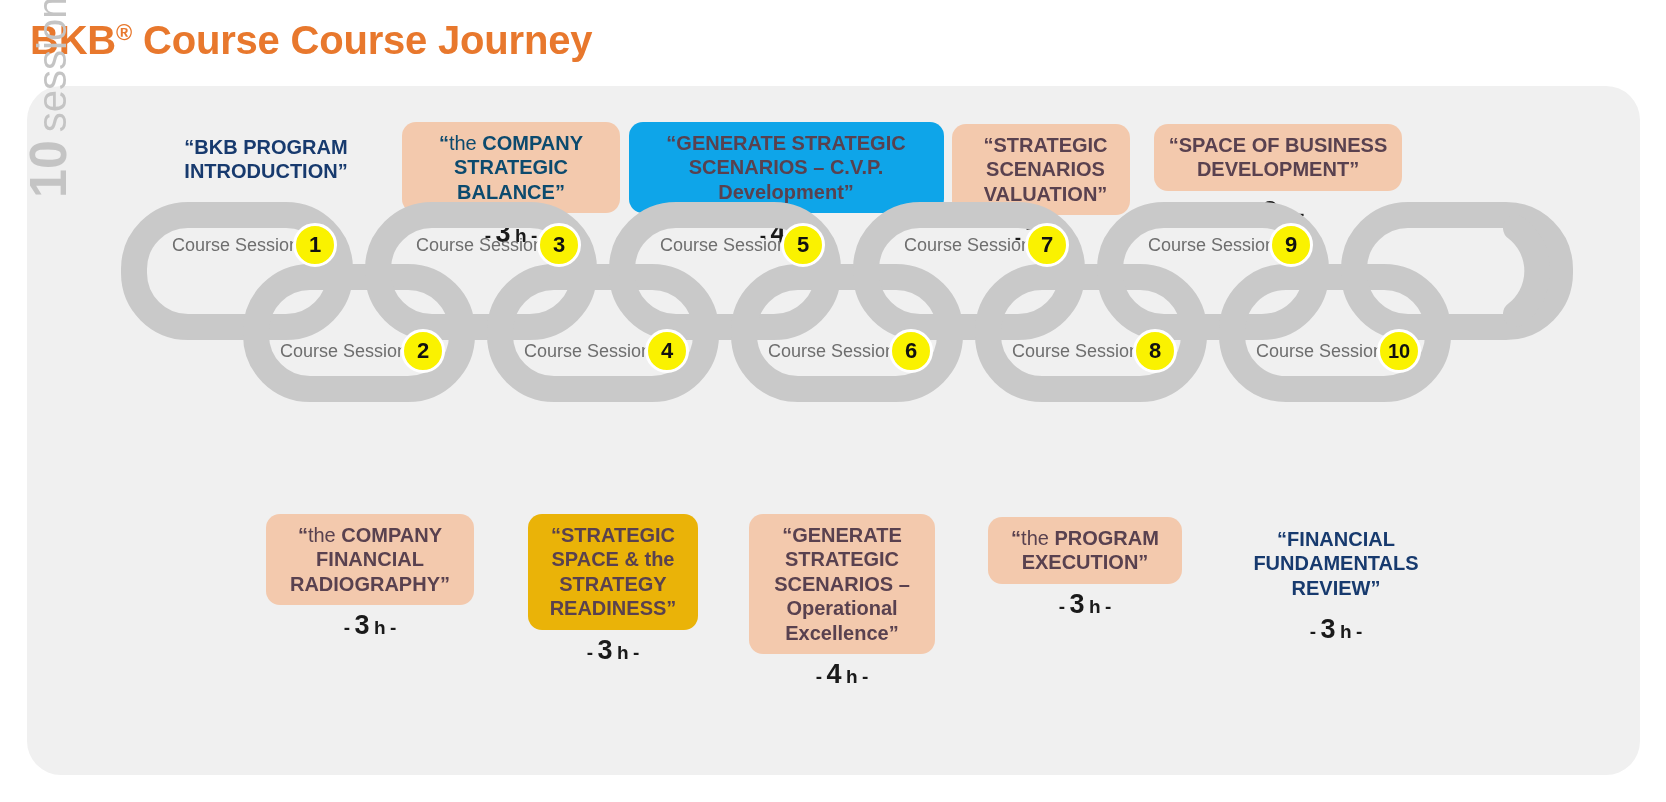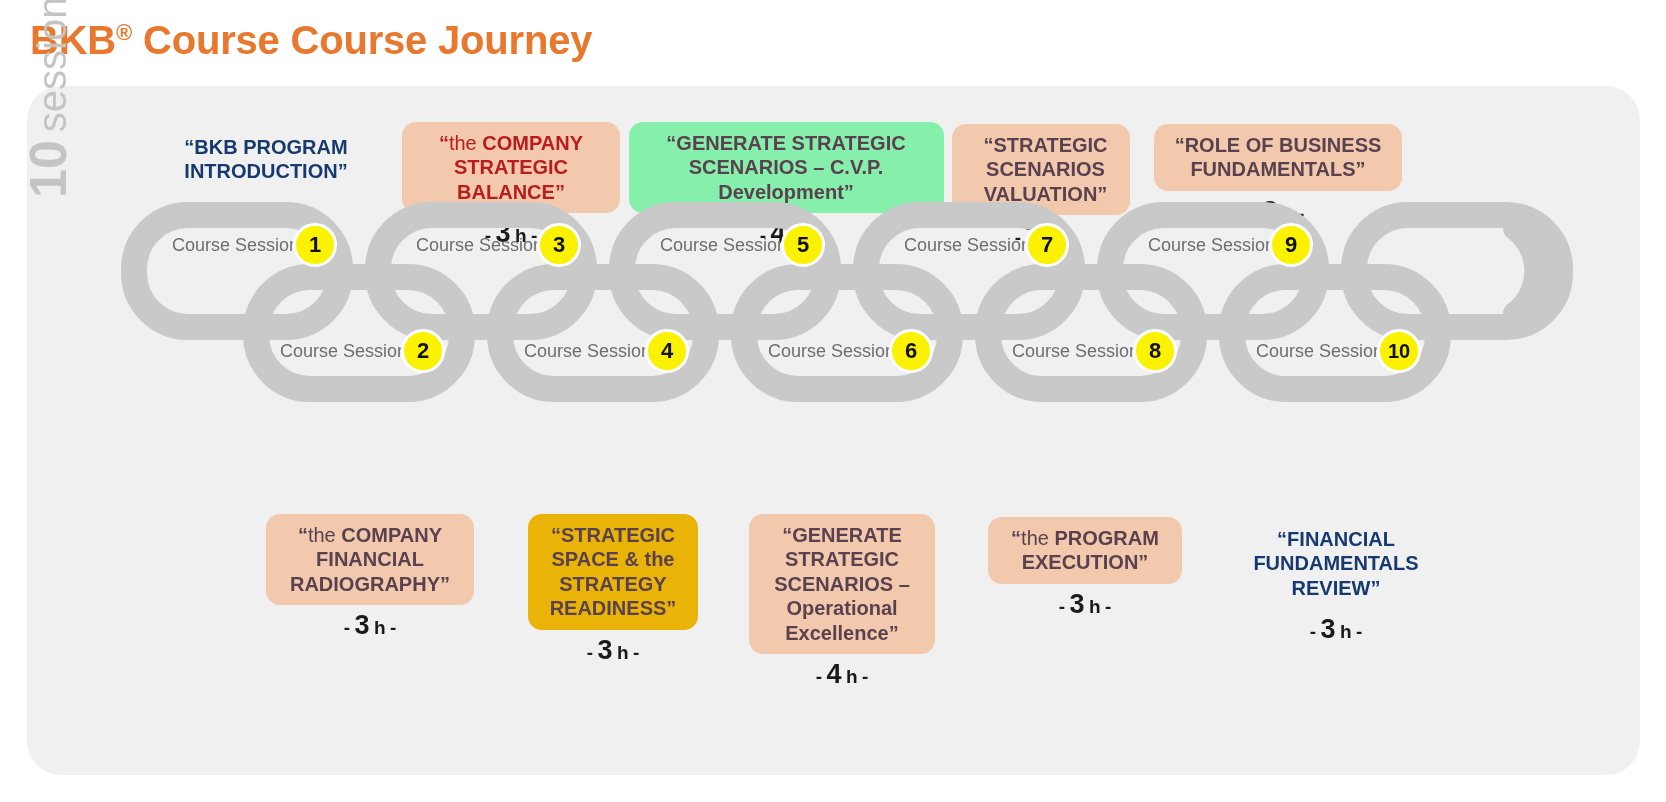--- a/index.html
+++ b/index.html
@@ -158,33 +158,33 @@
   <span class="num">10</span>
   <span class="word">sessions</span>
 </div>
 
 <div id="top-courses">
     <div class="course-item" style="left: 160px; top: 126px; width: 212px;">
       <div class="course-box plain" style="width: 212px; color: rgb(23, 58, 110);"><span>“</span><span class="light"></span><span>BKB PROGRAM INTRODUCTION</span><span>”</span></div>
       <div class="hours"><span class="dash">-</span> <span class="n">1</span> <span class="h">h</span> <span class="dash">-</span></div>
     </div>
     <div class="course-item" style="left: 404px; top: 122px; width: 214px;">
-      <div class="course-box peach" style="width: 218px; background: rgb(243, 201, 173); color: #b91c1c;"><span>“</span><span class="light">the </span><span>COMPANY STRATEGIC BALANCE</span><span>”</span></div>
+      <div class="course-box peach" style="width: 218px; background: rgb(243, 201, 173); color: #0c4a6e;"><span>“</span><span class="light">the </span><span>COMPANY STRATEGIC BALANCE</span><span>”</span></div>
       <div class="hours"><span class="dash">-</span> <span class="n">3</span> <span class="h">h</span> <span class="dash">-</span></div>
     </div>
     <div class="course-item" style="left: 648px; top: 122px; width: 276px;">
-      <div class="course-box peach" style="width: 315px; background: #86efac; color: rgb(89, 65, 79);"><span>“</span><span class="light"></span><span>GENERATE STRATEGIC SCENARIOS – C.V.P. Development</span><span>”</span></div>
+      <div class="course-box peach" style="width: 315px; background: #0ea5e9; color: rgb(89, 65, 79);"><span>“</span><span class="light"></span><span>GENERATE STRATEGIC SCENARIOS – C.V.P. Development</span><span>”</span></div>
       <div class="hours"><span class="dash">-</span> <span class="n">4</span> <span class="h">h</span> <span class="dash">-</span></div>
     </div>
     <div class="course-item" style="left: 952px; top: 124px; width: 178px;">
       <div class="course-box peach" style="width: 178px; background: rgb(243, 201, 173); color: rgb(89, 65, 79); padding-left: 21px;"><span>“</span><span class="light"></span><span>STRATEGIC SCENARIOS VALUATION</span><span>”</span></div>
       <div class="hours"><span class="dash">-</span> <span class="n">3</span> <span class="h">h</span> <span class="dash">-</span></div>
     </div>
     <div class="course-item" style="left: 1154px; top: 124px; width: 248px;">
-      <div class="course-box peach" style="width: 248px; background: rgb(243, 201, 173); color: rgb(89, 65, 79);"><span>“</span><span class="light"></span><span>ROLE OF BUSINESS FUNDAMENTALS</span><span>”</span></div>
+      <div class="course-box peach" style="width: 248px; background: rgb(243, 201, 173); color: rgb(89, 65, 79);"><span>“</span><span class="light"></span><span>SPACE OF BUSINESS DEVELOPMENT</span><span>”</span></div>
       <div class="hours"><span class="dash">-</span> <span class="n">3</span> <span class="h">h</span> <span class="dash">-</span></div>
     </div>
   </div>
 
 <div id="chain-area">
   <svg id="chain-svg" width="1460" height="215" viewBox="0 0 1460 215">
     <g id="chain-links" fill="none" stroke="#C9C9C9" stroke-width="26" stroke-linecap="round">
         <rect x="14" y="20" width="206" height="112" rx="54" ry="54" fill="none" stroke="#C9C9C9" stroke-width="26"></rect>
         <rect x="136" y="82" width="206" height="112" rx="54" ry="54" fill="none" stroke="#C9C9C9" stroke-width="26"></rect>
         <rect x="258" y="20" width="206" height="112" rx="54" ry="54" fill="none" stroke="#C9C9C9" stroke-width="26"></rect>

